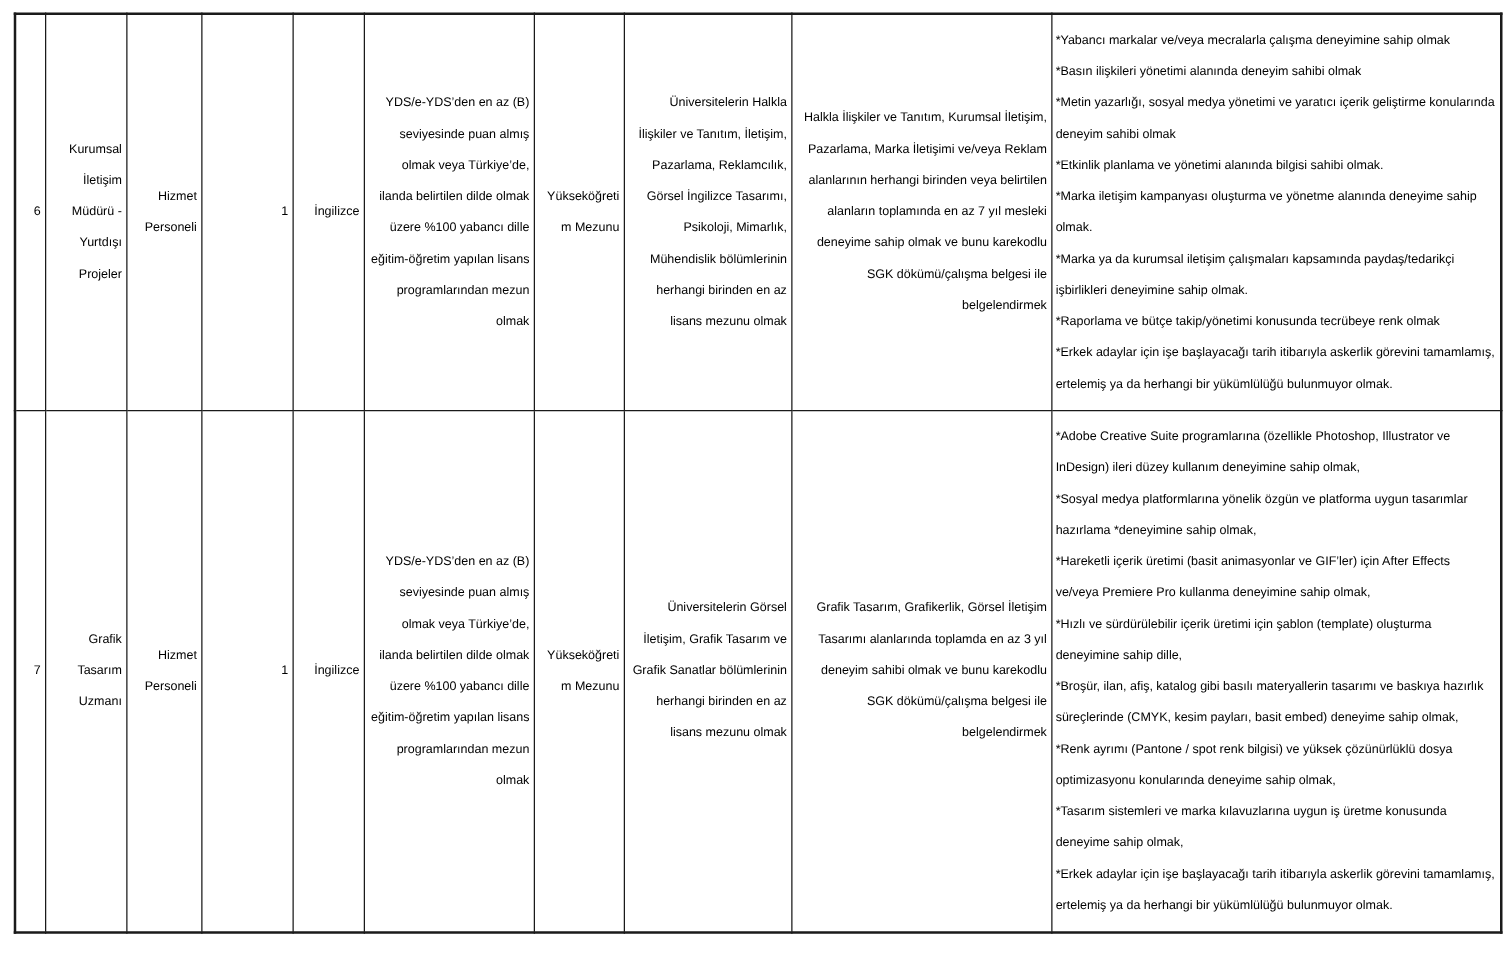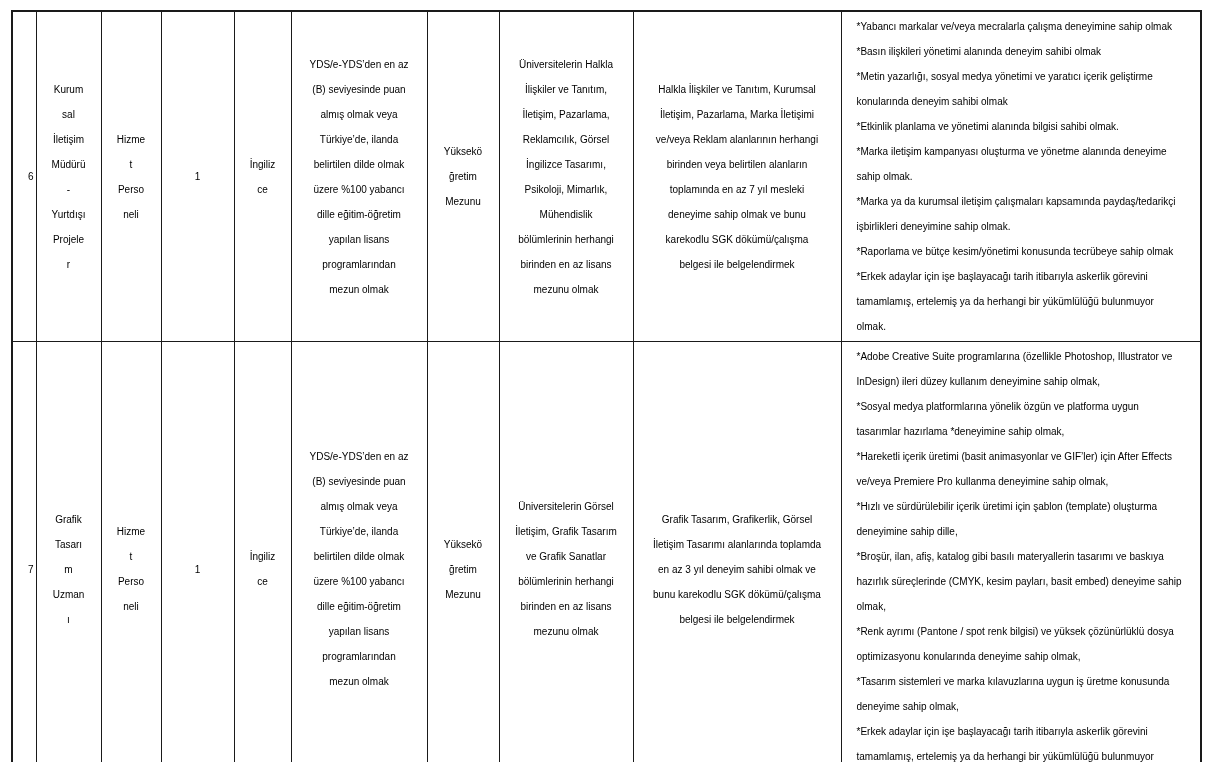--- a/index.html
+++ b/index.html
@@ -22,27 +22,27 @@
     width: 1189px;
     border-collapse: collapse;
     table-layout: fixed;
     border: 2px solid #1a1a1a;
   }
   table.jobs td {
     border: 1px solid #1a1a1a;
     vertical-align: middle;
     font-size: 10px;
     line-height: 25px;
-    padding: 2px 15px;
+    padding: 2px 3px;
     overflow: hidden;
     word-wrap: break-word;
   }
   tr.row-6 { height: 317px; }
   tr.row-7 { height: 418px; }
-  td.center { text-align: center; }
+  td.center { text-align: right; }
   td.quals {
     text-align: left;
     line-height: 26px;
     padding: 2px 4px 2px 3px;
   }
   .qline { display: block; }
 </style>
 </head>
 <body>
 
@@ -71,21 +71,21 @@
         <td class="center">Yükseköğretim Mezunu</td>
         <td class="center">Üniversitelerin Halkla İlişkiler ve Tanıtım, İletişim, Pazarlama, Reklamcılık, Görsel İngilizce Tasarımı, Psikoloji, Mimarlık, Mühendislik bölümlerinin herhangi birinden en az lisans mezunu olmak</td>
         <td class="center">Halkla İlişkiler ve Tanıtım, Kurumsal İletişim, Pazarlama, Marka İletişimi ve/veya Reklam alanlarının herhangi birinden veya belirtilen alanların toplamında en az 7 yıl mesleki deneyime sahip olmak ve bunu karekodlu SGK dökümü/çalışma belgesi ile belgelendirmek</td>
         <td class="quals">
           <span class="qline">*Yabancı markalar ve/veya mecralarla çalışma deneyimine sahip olmak</span>
           <span class="qline">*Basın ilişkileri yönetimi alanında deneyim sahibi olmak</span>
           <span class="qline">*Metin yazarlığı, sosyal medya yönetimi ve yaratıcı içerik geliştirme konularında deneyim sahibi olmak</span>
           <span class="qline">*Etkinlik planlama ve yönetimi alanında bilgisi sahibi olmak.</span>
           <span class="qline">*Marka iletişim kampanyası oluşturma ve yönetme alanında deneyime sahip olmak.</span>
           <span class="qline">*Marka ya da kurumsal iletişim çalışmaları kapsamında paydaş/tedarikçi işbirlikleri deneyimine sahip olmak.</span>
-          <span class="qline">*Raporlama ve bütçe kesim/yönetimi konusunda tecrübeye sahip olmak</span>
+          <span class="qline">*Raporlama ve bütçe takip/yönetimi konusunda tecrübeye renk olmak</span>
           <span class="qline">*Erkek adaylar için işe başlayacağı tarih itibarıyla askerlik görevini tamamlamış, ertelemiş ya da herhangi bir yükümlülüğü bulunmuyor olmak.</span>
         </td>
       </tr>
       <tr class="row-7">
         <td class="center">7</td>
         <td class="center">Grafik Tasarım Uzmanı</td>
         <td class="center">Hizmet Personeli</td>
         <td class="center">1</td>
         <td class="center">İngilizce</td>
         <td class="center">YDS/e-YDS’den en az (B) seviyesinde puan almış olmak veya Türkiye’de, ilanda belirtilen dilde olmak üzere %100 yabancı dille eğitim-öğretim yapılan lisans programlarından mezun olmak</td>

